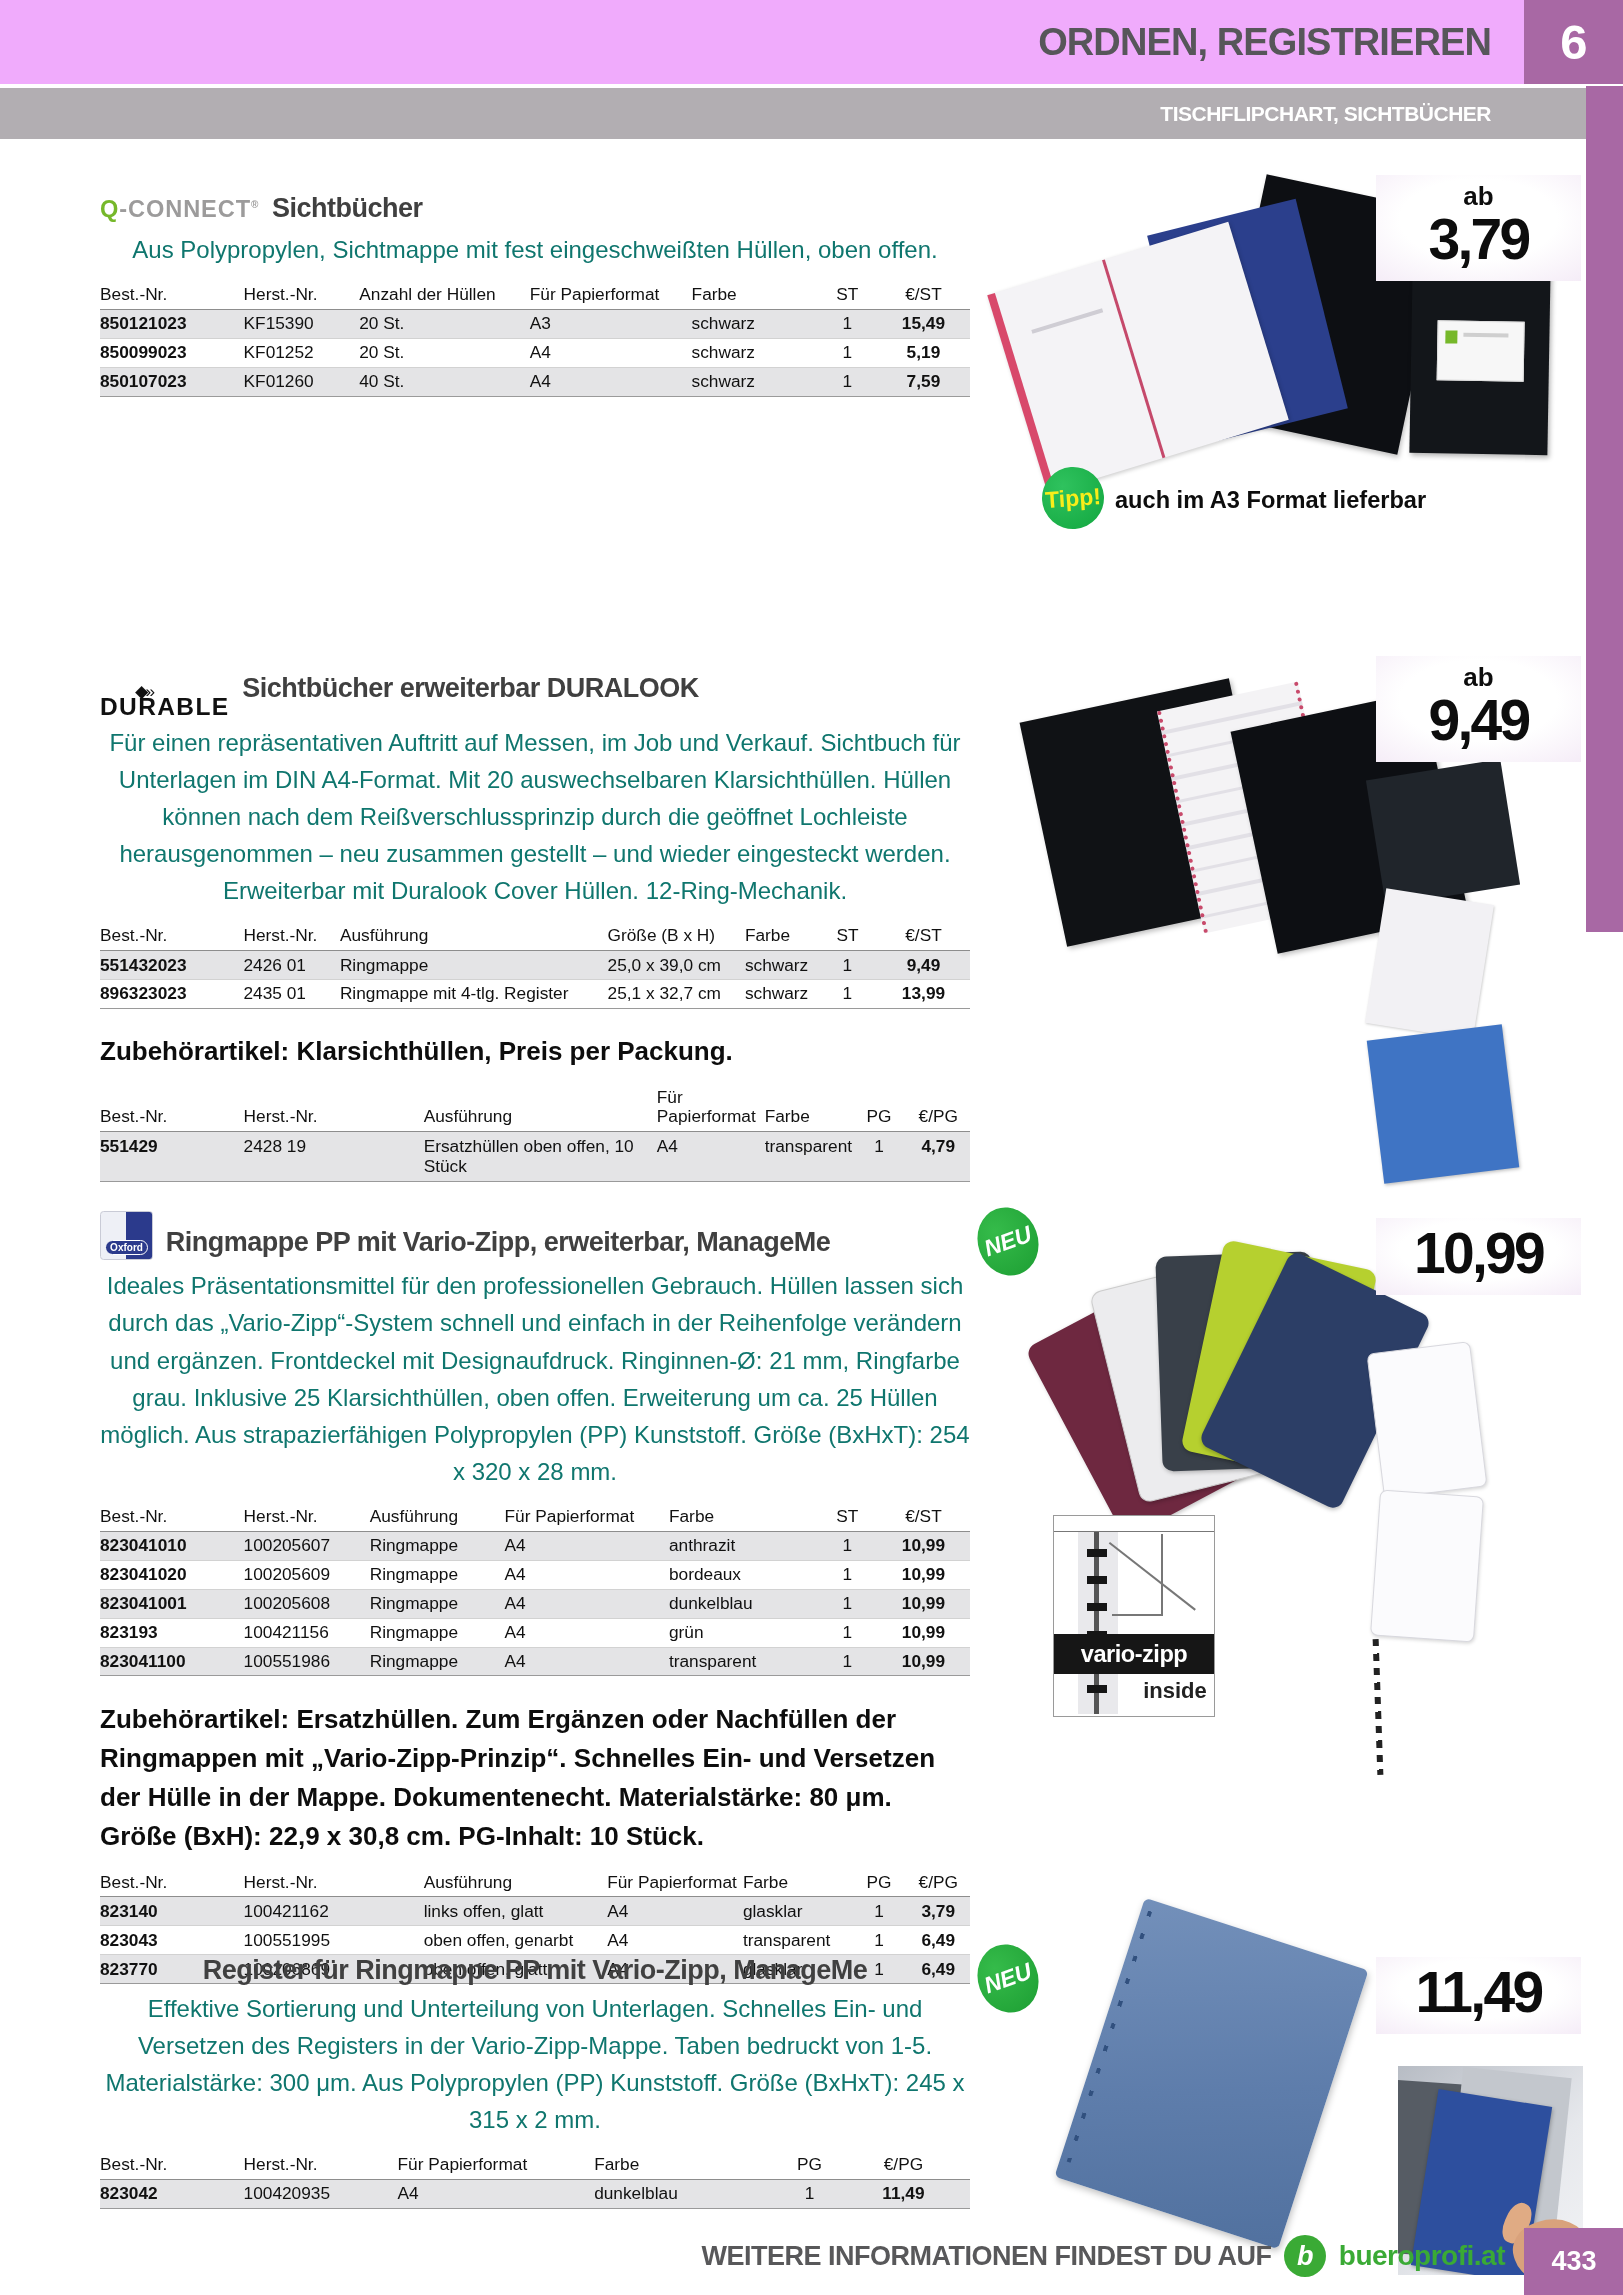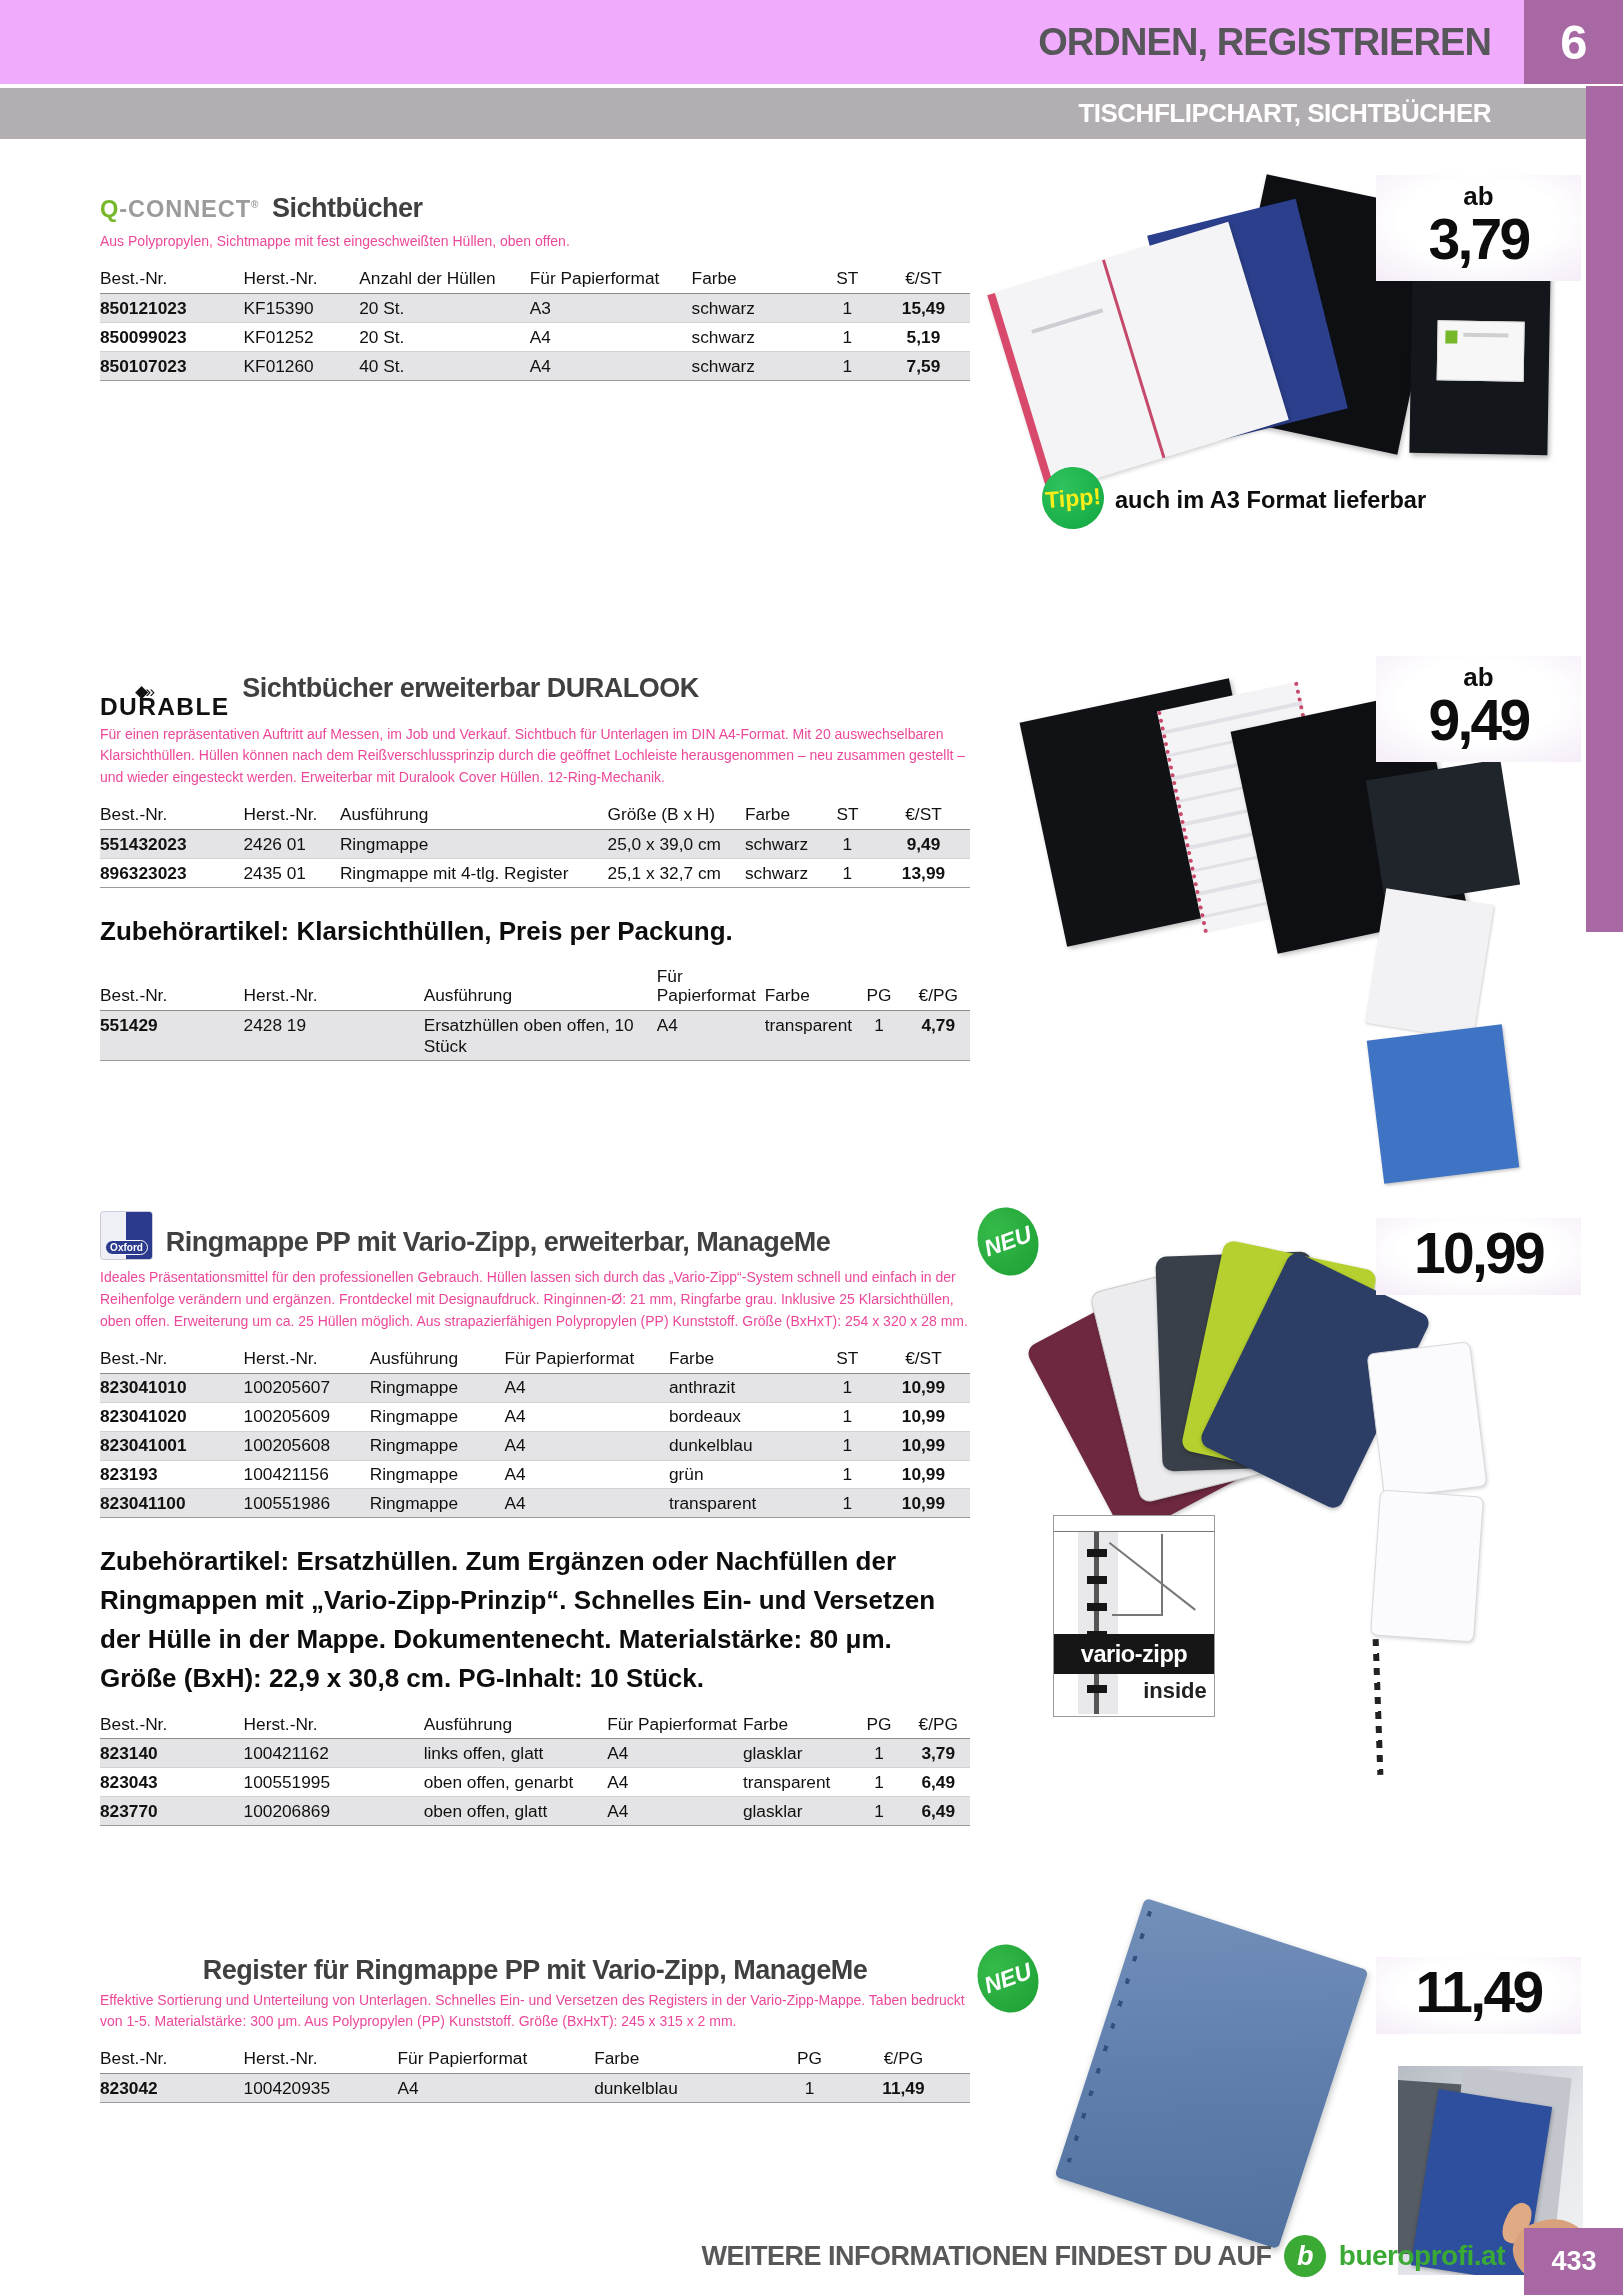--- a/index.html
+++ b/index.html
@@ -7,29 +7,29 @@
         font-family:"Liberation Sans",sans-serif;color:#111;}
 
   
   .band-light{position:absolute;left:0;top:0;width:1524px;height:84px;background:#f0abfc;
               display:flex;align-items:center;justify-content:flex-end;padding-right:33px;box-sizing:border-box;}
   .band-light h1{margin:0;font-size:38px;font-weight:800;color:#57565a;letter-spacing:-0.9px;}
   .chapter-box{position:absolute;left:1524px;top:0;width:100px;height:84px;background:#a868a4;
                display:flex;align-items:center;justify-content:center;color:#fff;font-size:49px;font-weight:800;}
   .band-gray{position:absolute;left:0;top:88px;width:1586px;height:51px;background:#b2aeb2;
              display:flex;align-items:center;justify-content:flex-end;padding-right:95px;box-sizing:border-box;}
-  .band-gray h2{margin:0;font-size:26px;font-weight:800;color:#fff;letter-spacing:-0.5px;}
+  .band-gray h2{margin:0;font-size:21px;font-weight:800;color:#fff;letter-spacing:-0.5px;}
   .side-strip{position:absolute;left:1586px;top:86px;width:38px;height:846px;background:#a868a4;}
 
   
   .section{position:absolute;left:100px;width:870px;}
   .sec-q{top:193px;} .sec-d{top:673px;} .sec-o{top:1211px;} .sec-r{top:1955px;}
   .brand-row{display:flex;align-items:baseline;gap:12.7px;margin-bottom:7.3px;}
   .sec-title{font-size:27px;font-weight:800;letter-spacing:-0.5px;color:#404040;text-align:center;}
-  .desc{font-size:14px;line-height:1.55;color:#ec4899;margin-top:3.6px;}
+  .desc{font-size:24px;line-height:1.55;color:#0f766e;margin-top:3.6px;text-align:center;}
   .acc-heading{font-size:26px;font-weight:800;line-height:1.5;margin-top:23.6px;color:#0d0d0d;}
 
   
   .qc{font-weight:700;font-size:23.6px;letter-spacing:0.9px;white-space:nowrap;}
   .qc .qc-q{color:#76b82a;} .qc .qc-rest{color:#9c9b9b;} .qc sup{color:#9c9b9b;font-size:10px;}
 
   
   .durable{display:flex;flex-direction:column;align-items:flex-start;line-height:0.75;}
   .durable .d-icon{font-size:17.3px;color:#111;margin-left:35px;letter-spacing:-2.7px;}
   .durable .d-word{font-size:24.5px;font-weight:800;letter-spacing:1.4px;color:#111;}

